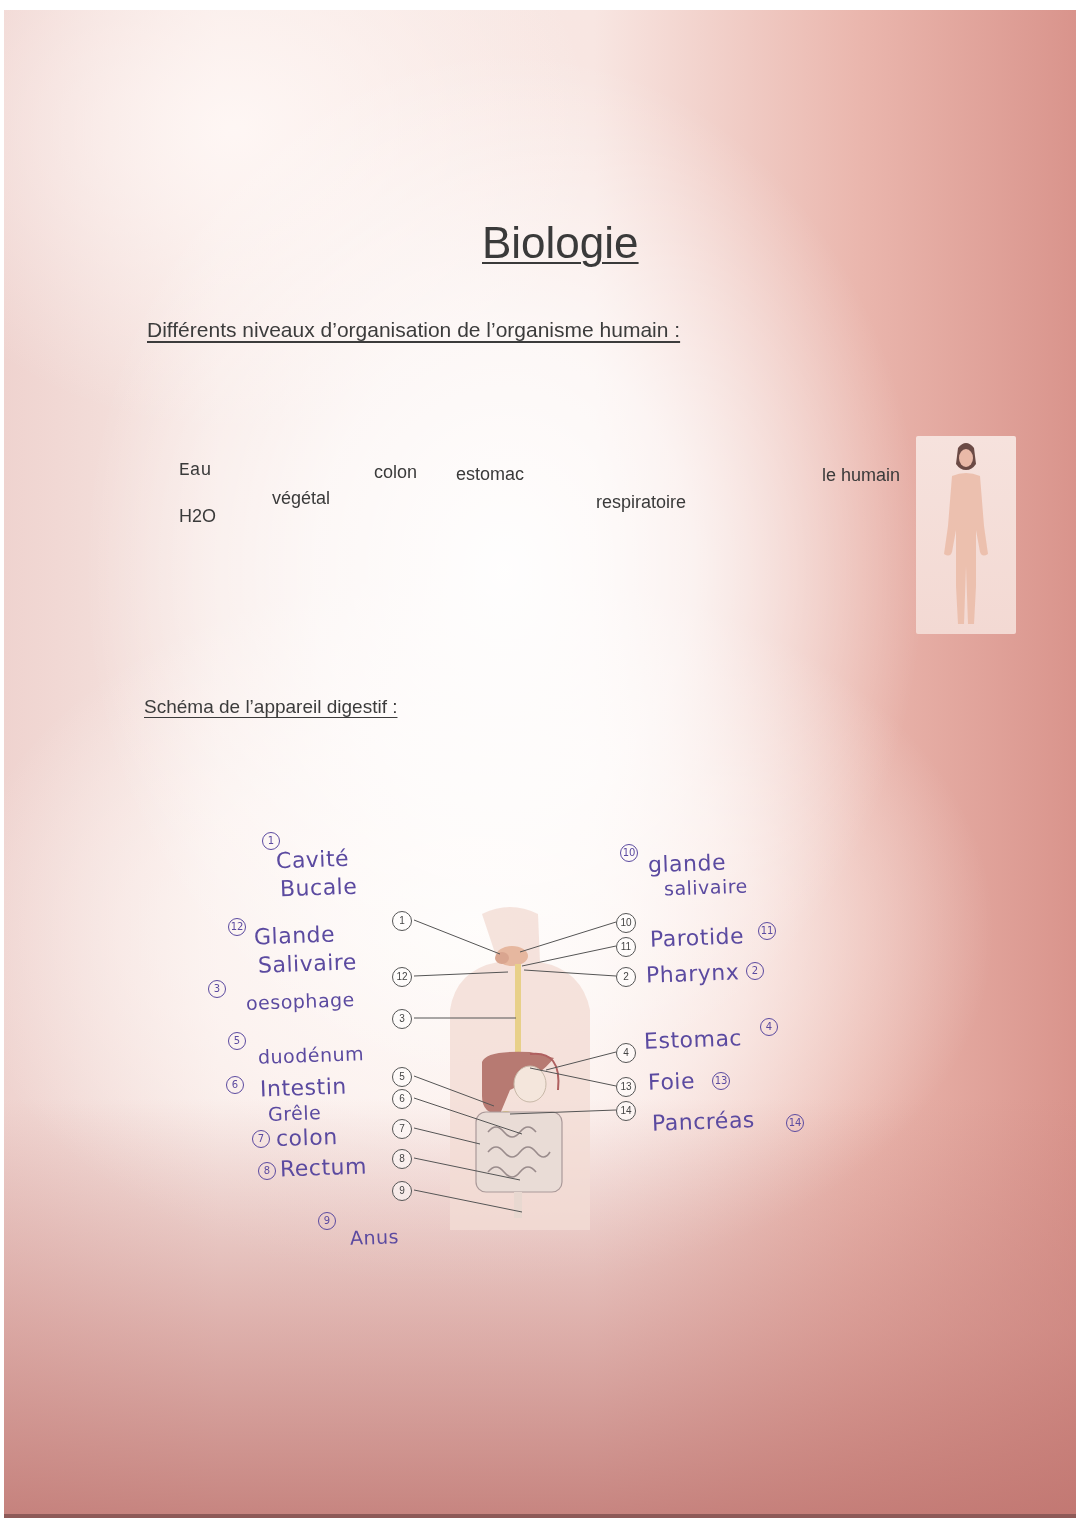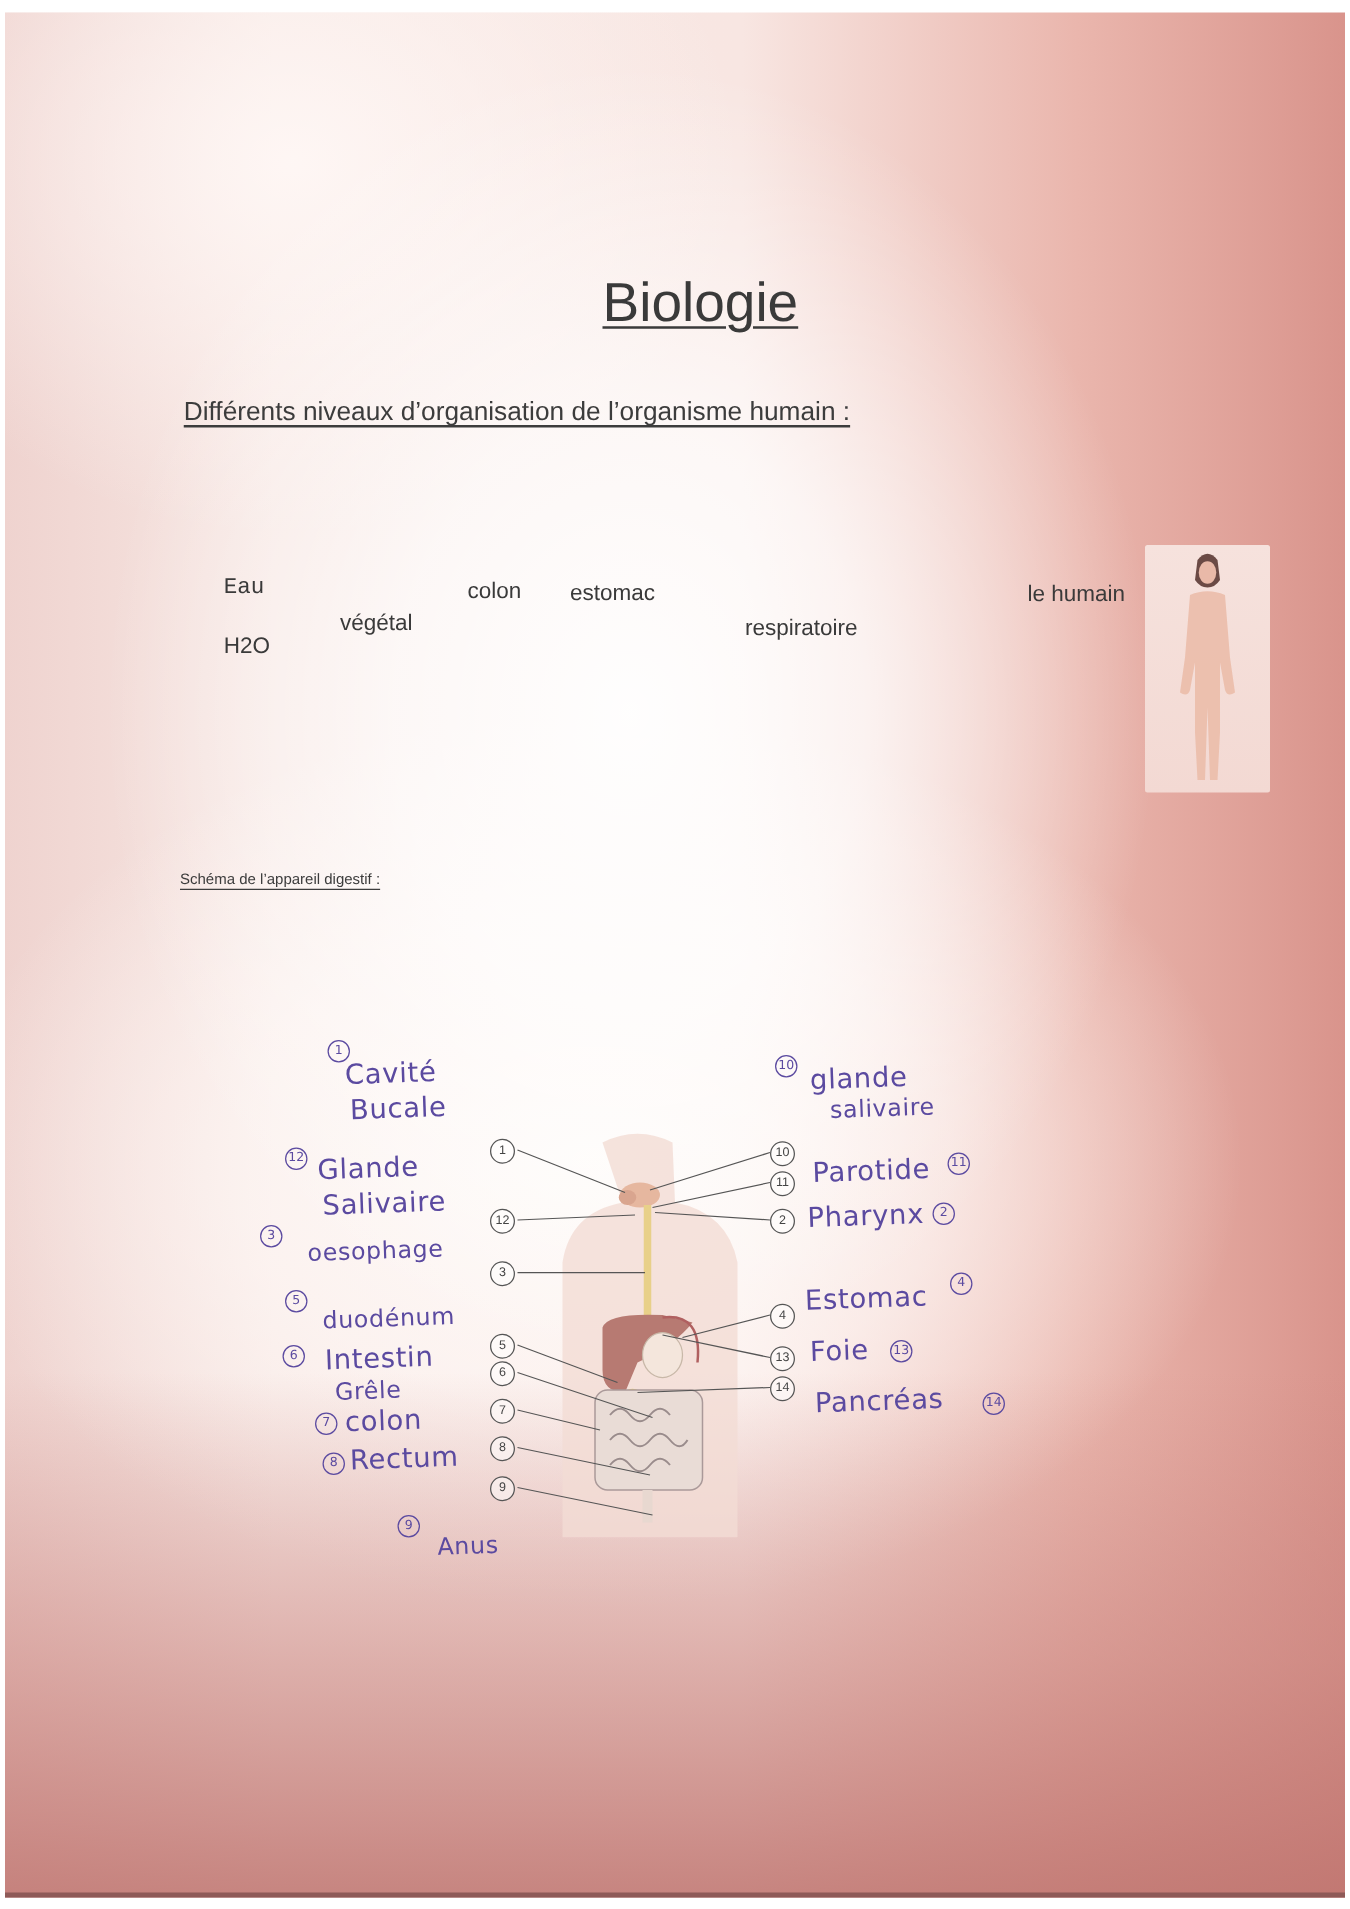--- a/index.html
+++ b/index.html
@@ -34,21 +34,21 @@
     .h1 {
       position: absolute; left: 143px; top: 252px;
       font-size: 24px; color: #3c3c3c; text-decoration: underline; text-underline-offset: 4px;
     }
     .h2 {
       position: absolute; left: 143px; top: 308px;
       font-size: 21px; color: #3c3c3c; text-decoration: underline; text-underline-offset: 4px;
     }
     .h3 {
       position: absolute; left: 140px; top: 686px;
-      font-size: 12px; color: #3c3c3c; text-decoration: underline; text-underline-offset: 4px;
+      font-size: 19px; color: #3c3c3c; text-decoration: underline; text-underline-offset: 4px;
     }
     .chain {
       position: absolute; left: 142px; top: 402px;
       font-size: 18px; color: #3a3a3a; white-space: nowrap;
     }
     .chain .arrow { margin: 0 5px; }
     .ex { position: absolute; font-size: 18px; color: #3a3a3a; white-space: nowrap; }
 
     .figure-photo {
       position: absolute; left: 912px; top: 426px; width: 100px; height: 198px;

